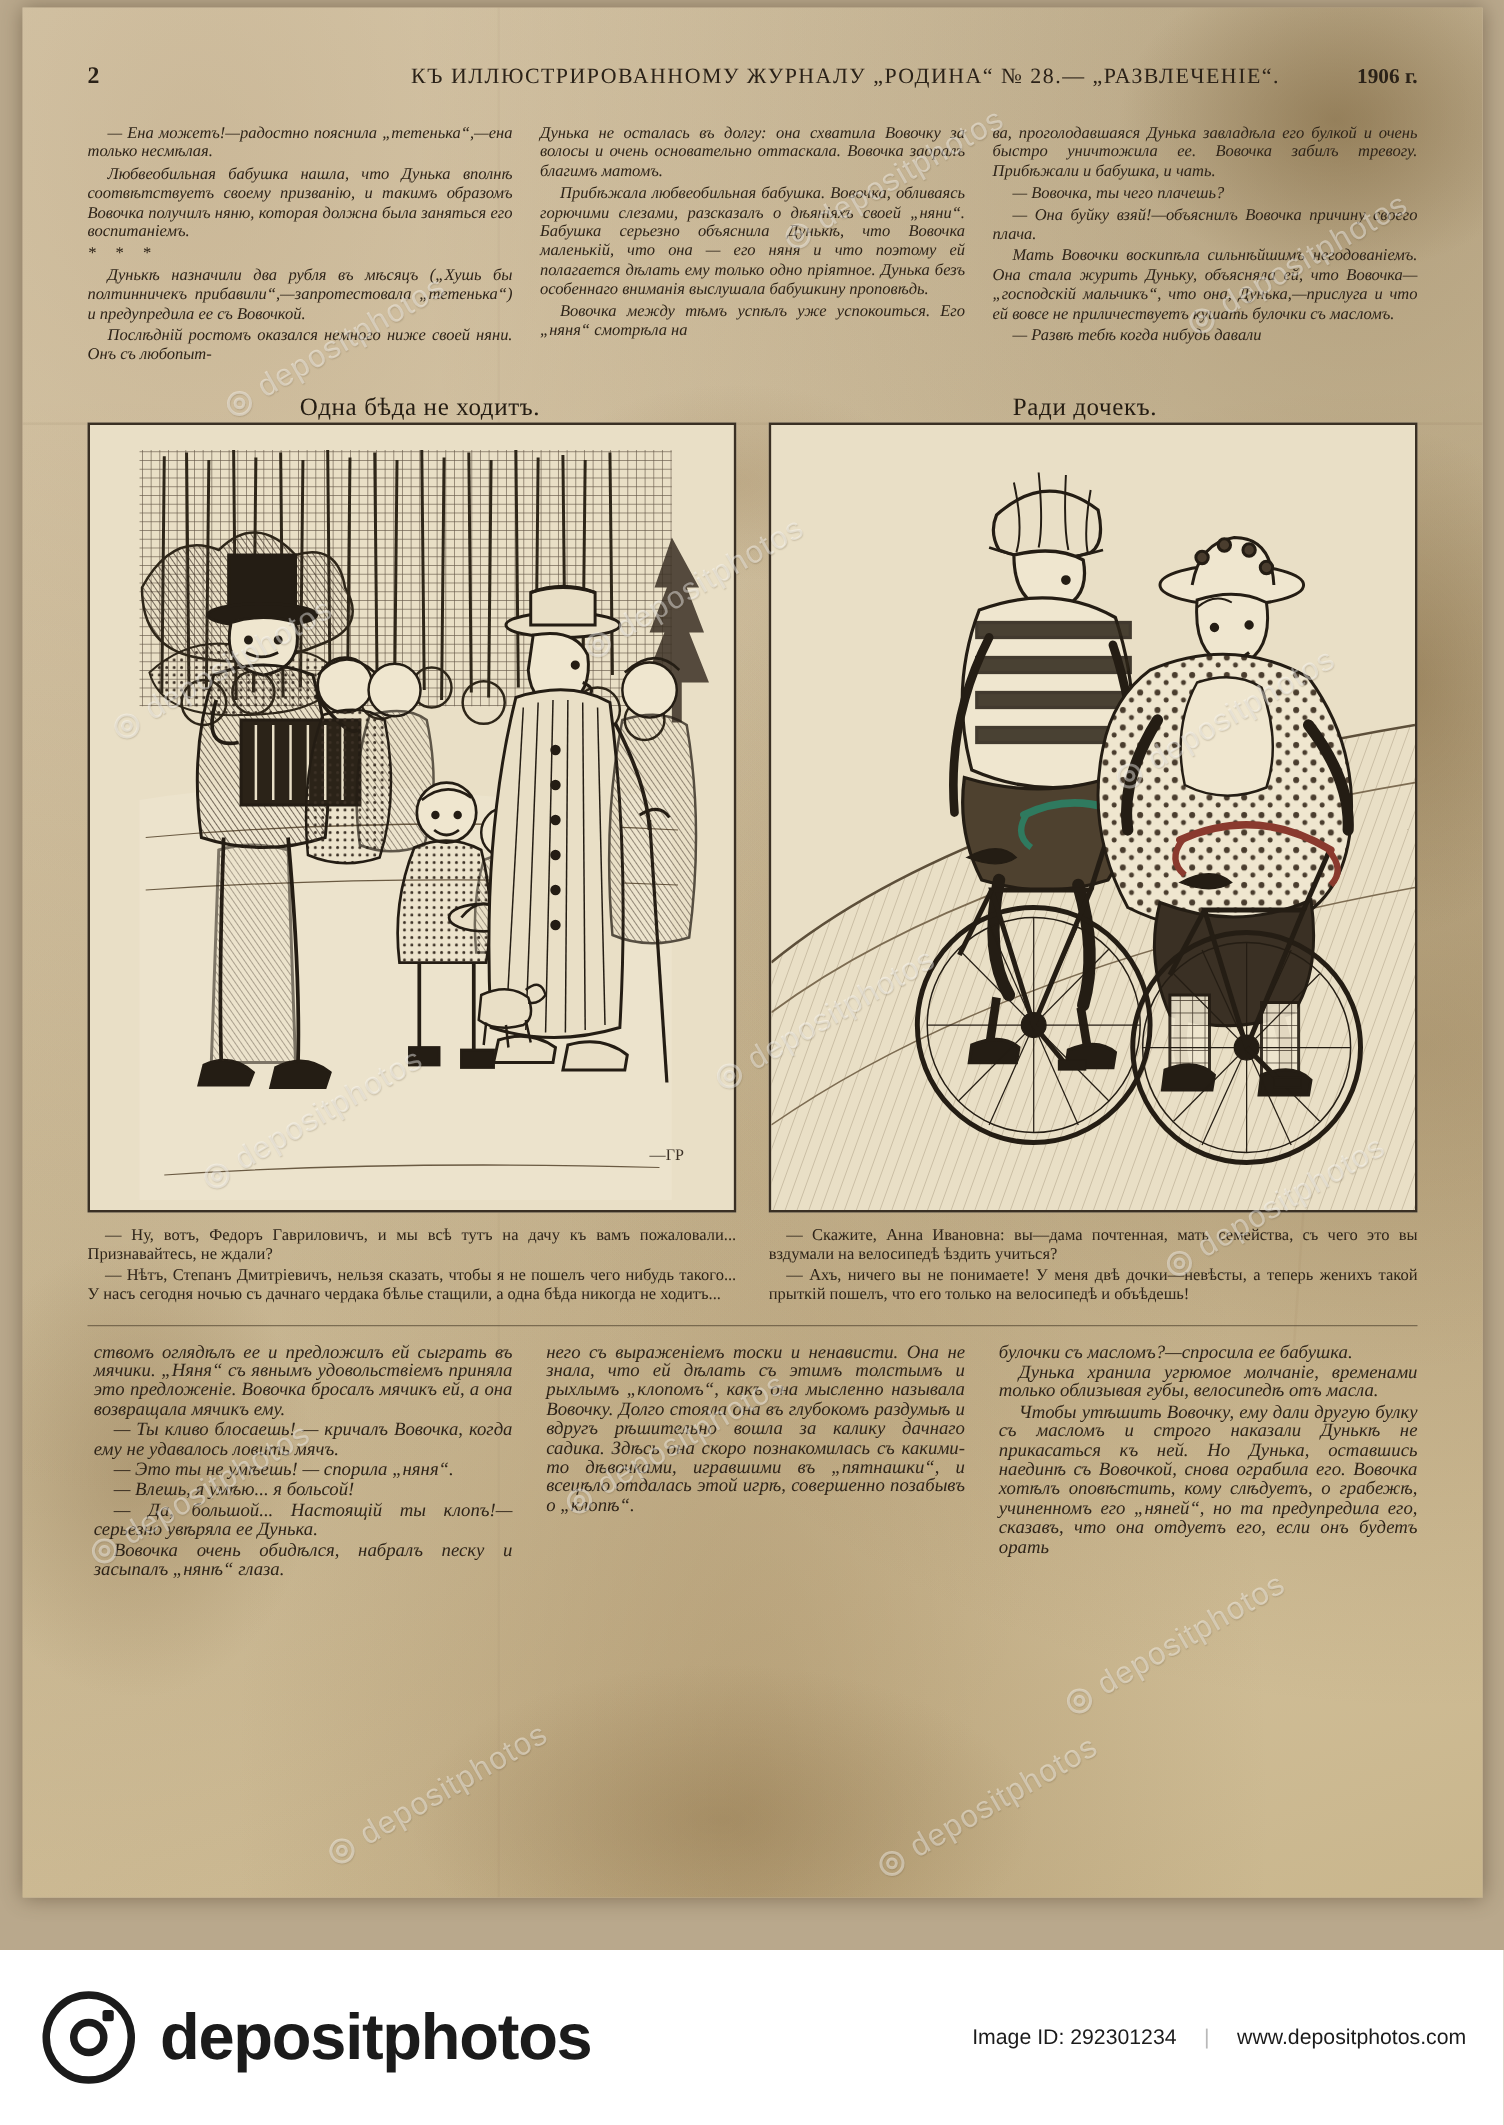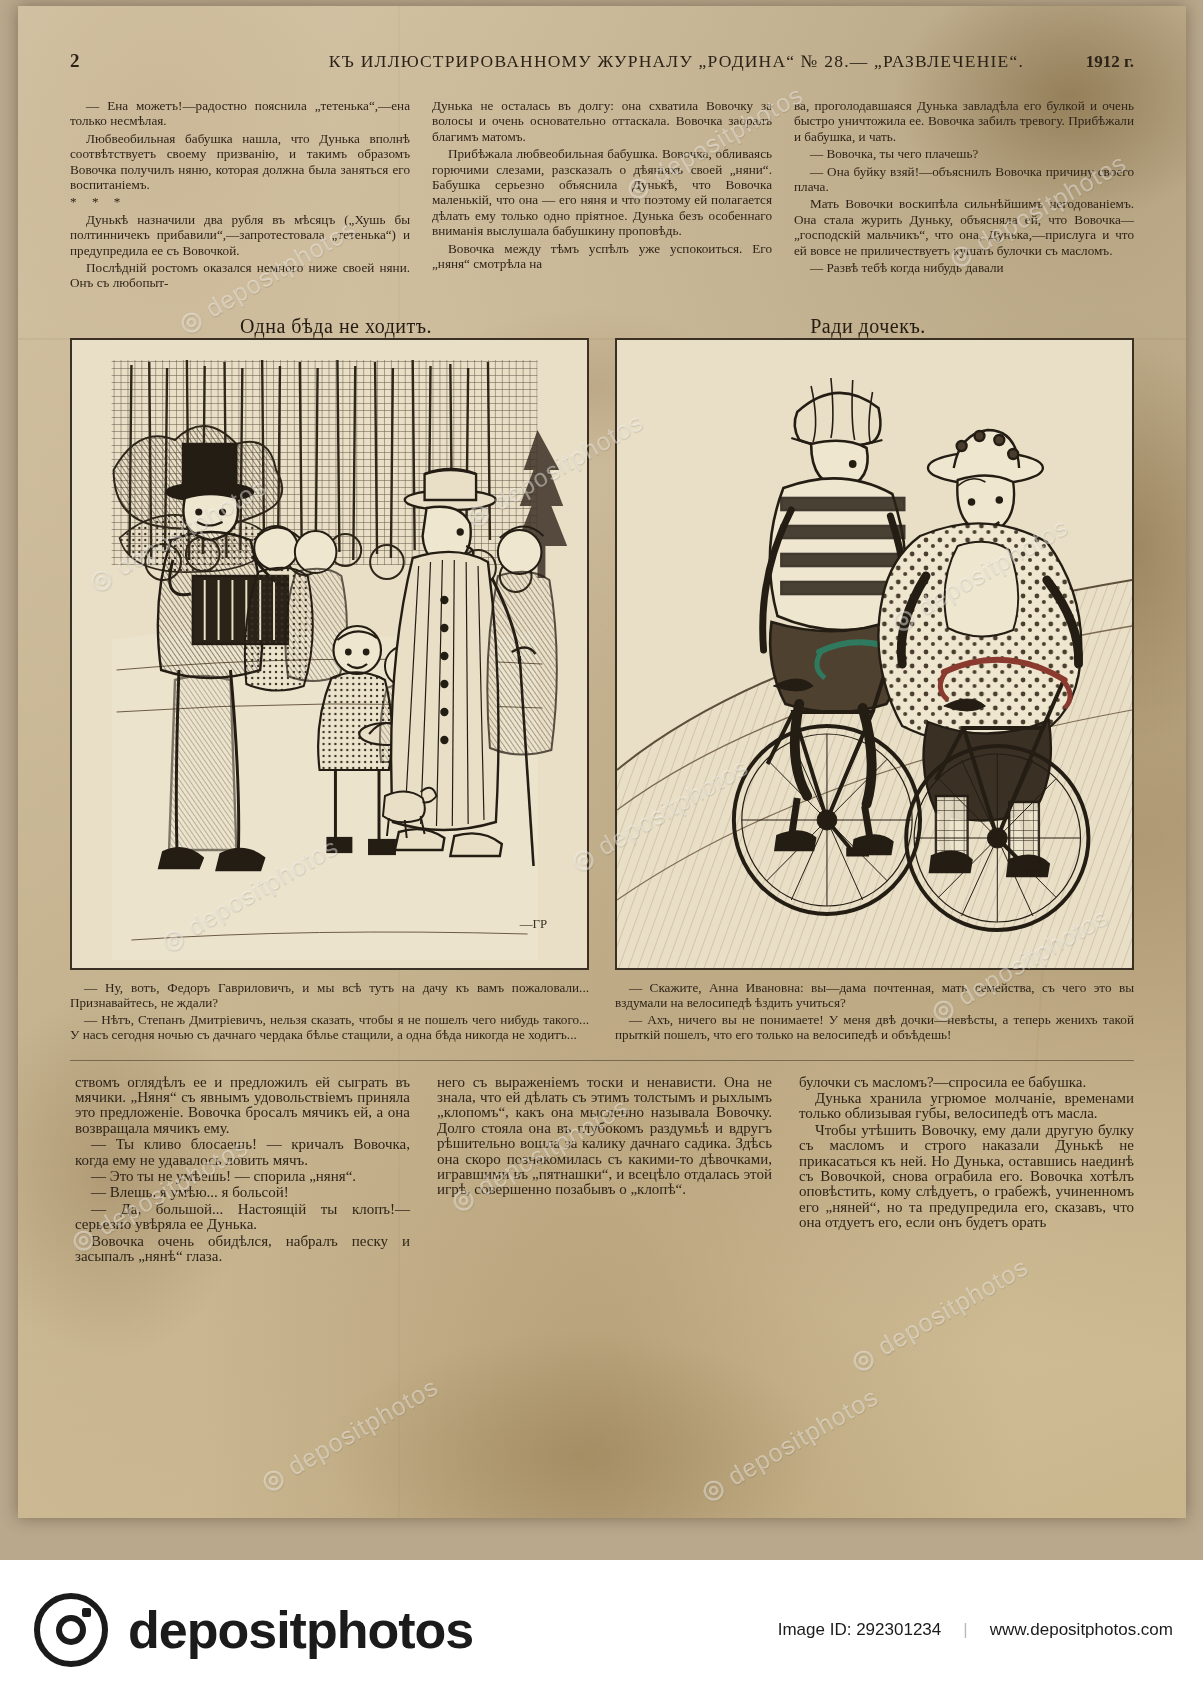--- a/index.html
+++ b/index.html
@@ -57,20 +57,21 @@
     color:#2e2419;
   }
   .col{flex:1;}
   .col p{
     margin:0 0 2px 0;
     font-size:13.2px;
     line-height:15.4px;
     text-align:justify;
     text-indent:16px;
     hyphens:auto;
+    font-style:italic;
   }
   .col p.noind{text-indent:0;}
   .stars{text-align:center;letter-spacing:6px;font-size:13px;margin:6px 0 4px;}
 
   
   .cartoon-titles{
     display:flex;margin-top:22px;
   }
   .ct{flex:1;text-align:center;font-size:20px;font-weight:400;color:#241c12;letter-spacing:.5px;}
 
@@ -151,21 +152,21 @@
 
   <div class="crease" style="left:0;top:332px;width:1168px;height:2px;opacity:.35;"></div>
   <div class="crease" style="left:380px;top:0;width:2px;height:1512px;opacity:.20;"></div>
   <div class="crease" style="left:1040px;top:380px;width:2px;height:700px;opacity:.25;transform:rotate(4deg);"></div>
 
   <div id="page">
 
     <div class="masthead">
       <div class="pgnum">2</div>
       <div class="mast-title">КЪ ИЛЛЮСТРИРОВАННОМУ ЖУРНАЛУ „РОДИНА“ № 28.— „РАЗВЛЕЧЕНІЕ“.</div>
-      <div class="year">1912 г.</div>
+      <div class="year">1906 г.</div>
     </div>
 
     <div class="cols3">
 
       <div class="col">
         <p>— Ена можетъ!—радостно пояснила „тетенька“,—ена только несмѣлая.</p>
         <p>Любвеобильная бабушка нашла, что Дунька вполнѣ соотвѣтствуетъ своему призванію, и такимъ образомъ Вовочка получилъ няню, которая должна была заняться его воспитаніемъ.</p>
         <p class="stars noind">* * *</p>
         <p>Дунькѣ назначили два рубля въ мѣсяцъ („Хушь бы полтинничекъ прибавили“,—запротестовала „тетенька“) и предупредила ее съ Вовочкой.</p>
         <p>Послѣдній ростомъ оказался немного ниже своей няни. Онъ съ любопыт-</p>

